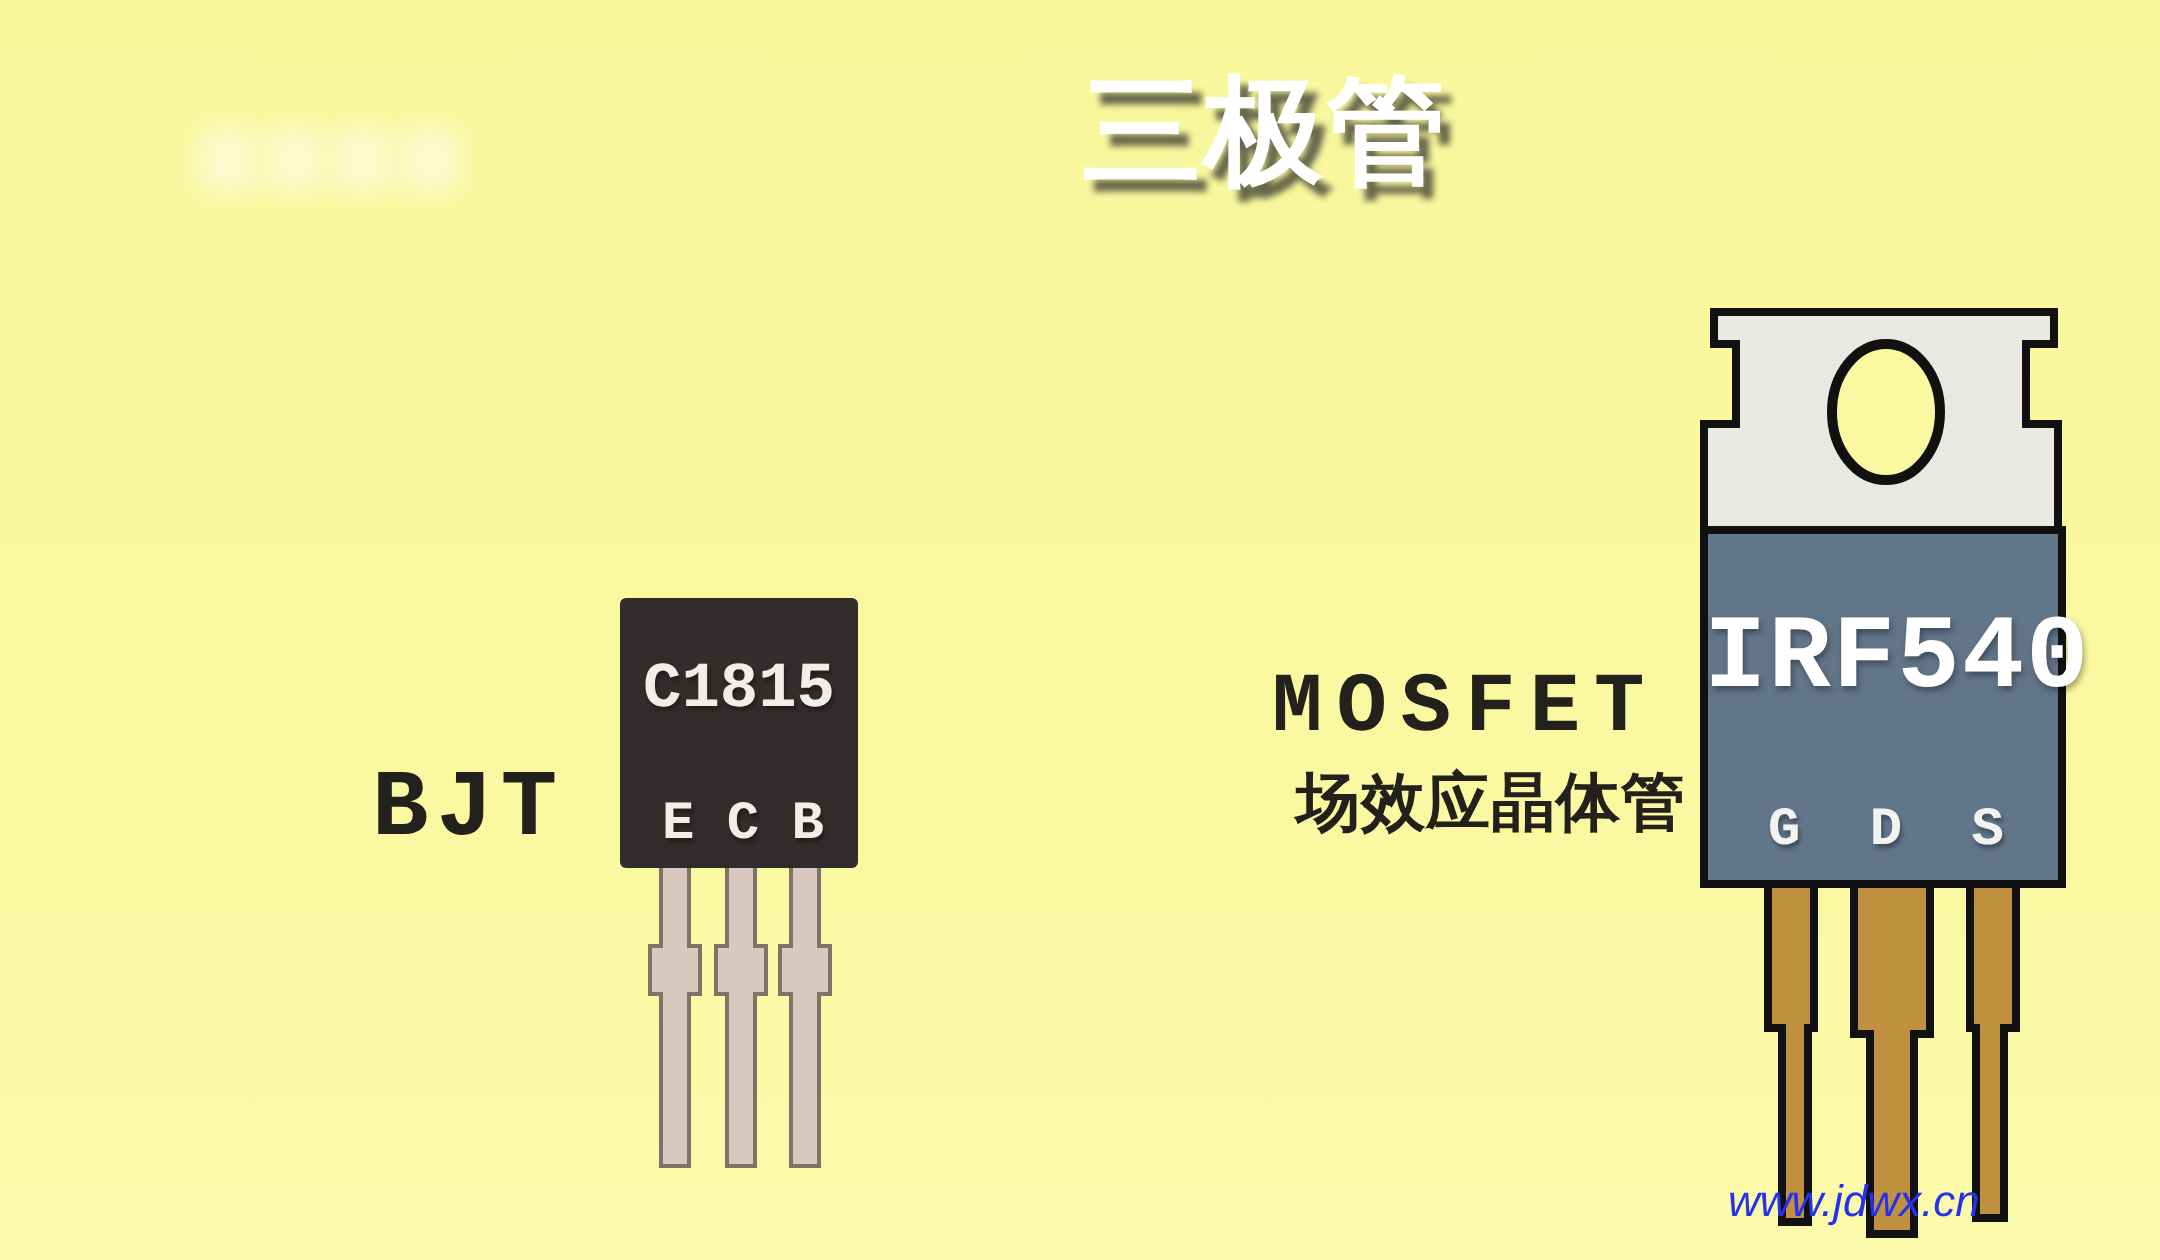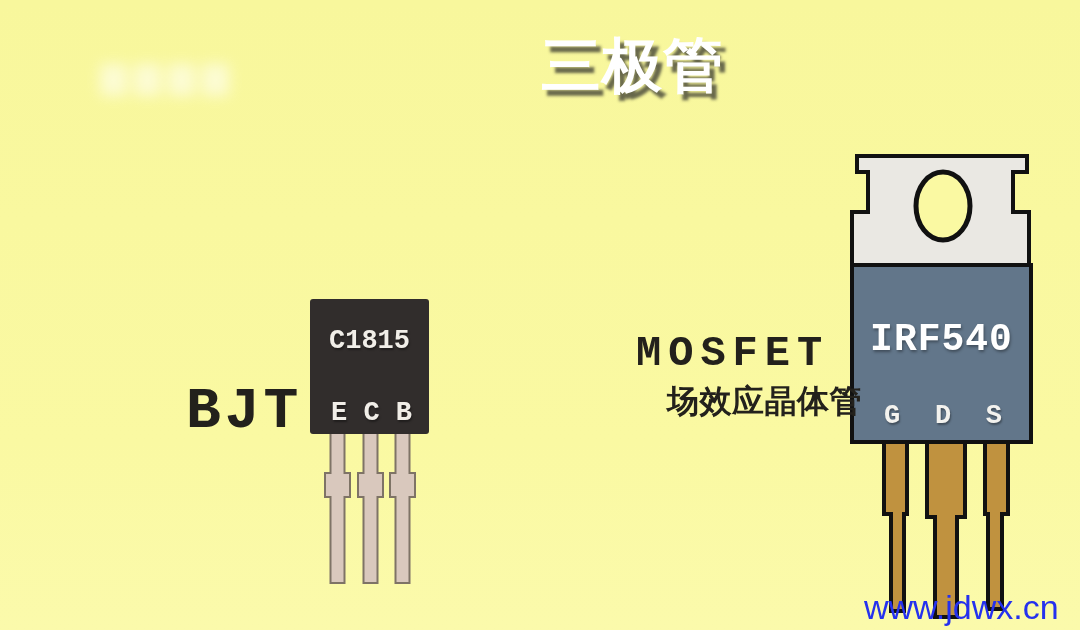--- a/index.html
+++ b/index.html
@@ -59,36 +59,36 @@
     text-align: right;
   }
   .cjk {
     font-family: "DejaVu Sans", sans-serif;
     font-weight: bold;
   }
   .dark-label { color: #23211c; }
 
   .bjt-name {
     left: 186px; top: 379px;
-    font-size: 58px;
+    font-size: 47px;
     letter-spacing: 4px;
     z-index: 3;
   }
   .bjt-subtitle {
     left: 40px; top: 425px;
     font-size: 34px;
     letter-spacing: 0.5px;
     white-space: nowrap;
     z-index: 3;
   }
   .bjt-part-number {
     left: 310px; top: 326px;
     width: 119px;
     text-align: center;
-    font-size: 27px;
+    font-size: 32px;
     color: #f1eee8;
     text-shadow: 1px 2px 2px rgba(0,0,0,0.35);
     z-index: 3;
   }
   .bjt-pin-row {
     left: 331px; top: 398px;
     width: 81px;
     display: flex;
     justify-content: space-between;
     font-size: 27px;
@@ -102,51 +102,51 @@
     font-size: 42px;
     letter-spacing: 7px;
     z-index: 3;
   }
   .mosfet-subtitle {
     left: 648px; top: 380px;
     font-size: 32px;
     letter-spacing: 0.5px;
     white-space: nowrap;
     z-index: 3;
-    margin-left: 19px;
   }
   .mosfet-part-number {
-    left: 852px; top: 318px;
+    left: 852px; top: 300px;
     width: 179px;
     text-align: center;
-    font-size: 38px;
+    font-size: 52px;
     letter-spacing: 1px;
     color: #ffffff;
     text-shadow: 1px 2px 3px rgba(0,0,0,0.35);
     z-index: 3;
   }
   .mosfet-pin-row {
     left: 884px; top: 401px;
     width: 118px;
     display: flex;
     justify-content: space-between;
     font-size: 27px;
     color: #f3f2ee;
     text-shadow: 1px 2px 2px rgba(0,0,0,0.35);
     z-index: 3;
   }
 
   
   .url-watermark {
     left: 864px; top: 588px;
     font-family: "Liberation Sans", sans-serif;
-    font-size: 34px;
+    font-size: 22px;
     color: #2531ee;
     white-space: nowrap;
     z-index: 4;
+    font-style: italic;
   }
 </style>
 </head>
 <body>
 
 <div id="canvas">
 
   <h1 class="abs page-title cjk">三极管</h1>
 
   <div class="abs faint-watermark">

